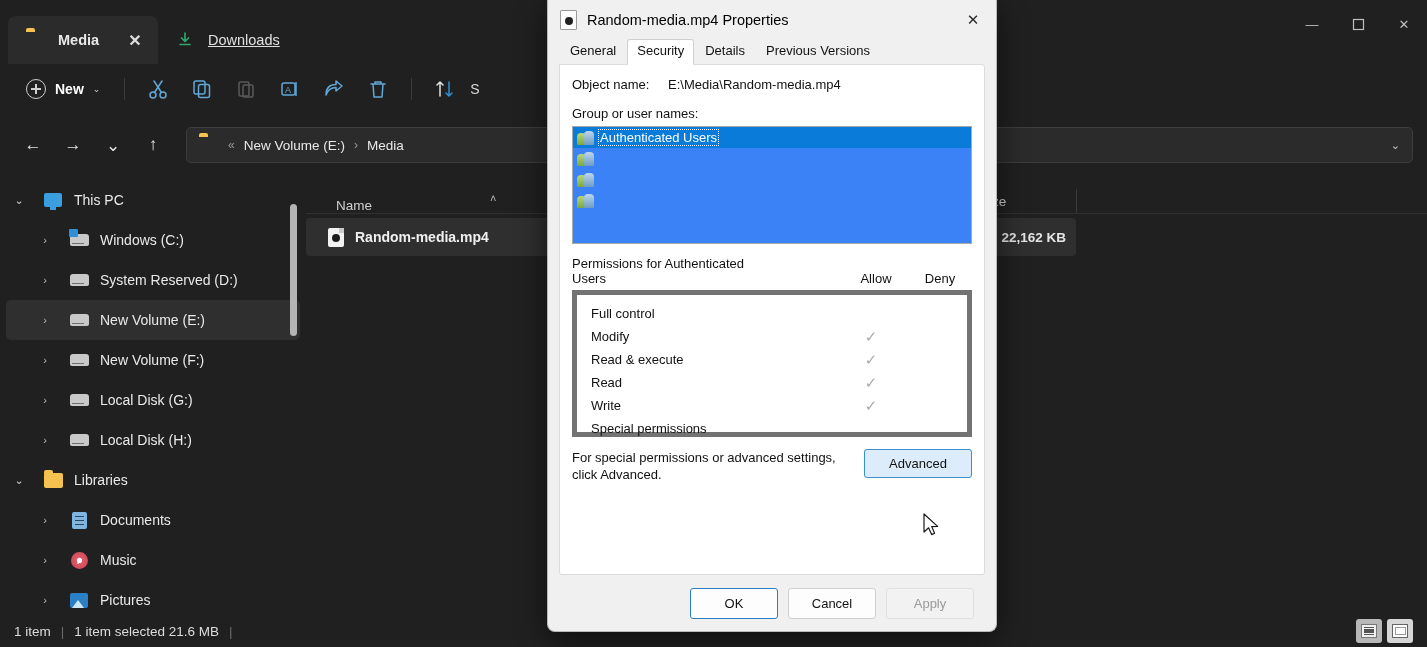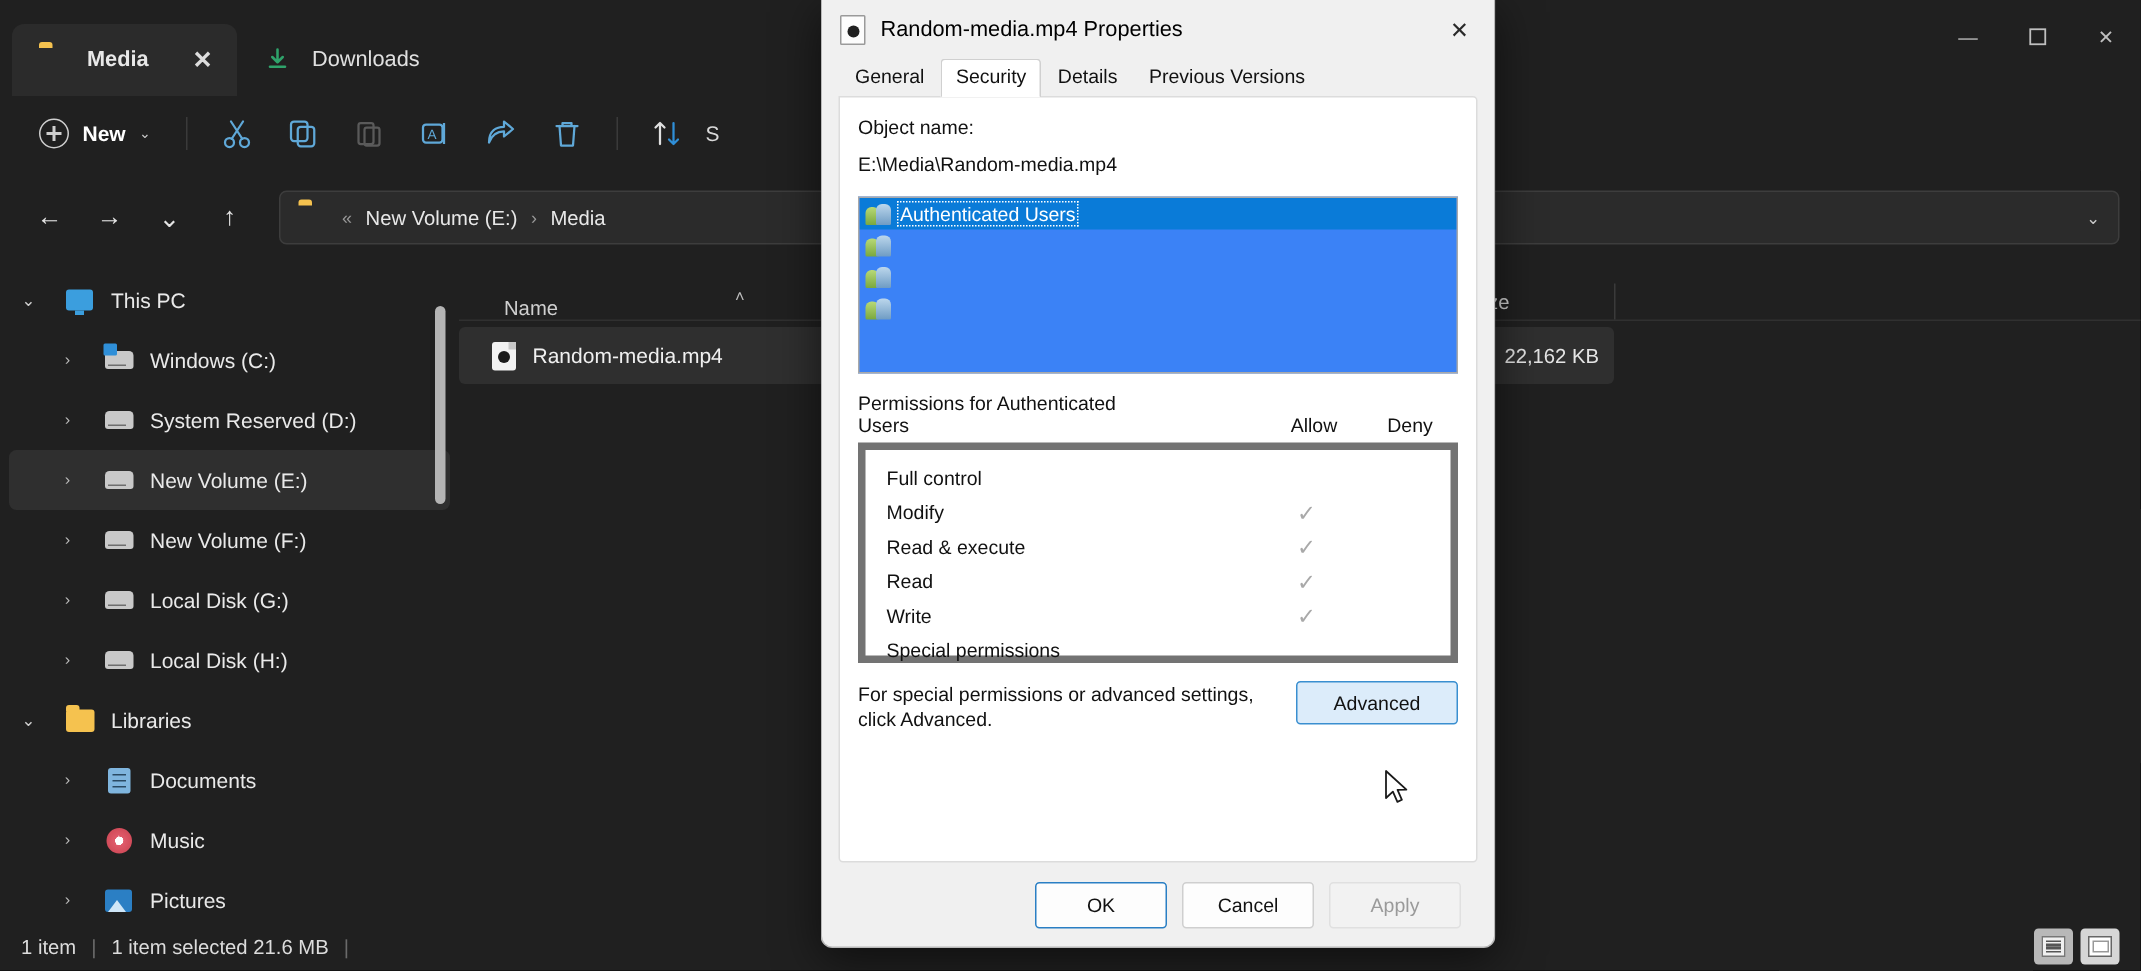--- a/index.html
+++ b/index.html
@@ -25,21 +25,21 @@
     flex: 0 0 auto;
   }
   .tab {
     height: 48px; display: flex; align-items: center;
     gap: 12px; padding: 0 10px 0 18px;
     border-radius: 8px 8px 0 0;
     color: #e8e8e8; font-size: 14.5px;
     min-width: 150px; position: relative;
   }
   .tab.active { background: #2b2b2b; font-weight: bold; }
-  .tab.inactive { color: #e0e0e0; }
+  .tab.inactive { color: #e0e0e0; text-decoration: underline; }
   .tab-icon { width: 20px; height: 18px; position: relative; flex: 0 0 auto; }
   .folder-glyph {
     width: 20px; height: 16px; background: #f5c24f;
     border-radius: 2px 3px 3px 3px; position: relative; margin-top: 2px;
   }
   .folder-glyph::before {
     content: ''; position: absolute; top: -3px; left: 0;
     width: 9px; height: 4px; background: #f5c24f; border-radius: 2px 2px 0 0;
   }
   .tab-label { white-space: nowrap; }
@@ -168,21 +168,21 @@
     height: 38px; display: flex; align-items: flex-end;
     color: #cfcfcf; font-size: 13.5px;
     border-bottom: 1px solid #303030; position: relative;
   }
   .col-name { width: 660px; padding-left: 30px; position: relative; }
   .sortcaret { position: absolute; left: 184px; top: -6px; color: #bdbdbd; font-size: 11px; }
   .col-size { width: 110px; padding-left: 13px; border-left: 1px solid #3a3a3a; height: 24px;
               display:flex; align-items:center; }
   .col-div { width:1px; height: 24px; background:#3a3a3a; }
   .filerow {
-    height: 38px; display: flex; align-items: center; margin-top: 4px;
+    height: 38px; display: flex; align-items: center; margin-top: 4px; font-weight: bold;
   }
   .filecell-name {
     width: 660px; display: flex; align-items: center; gap: 11px;
     padding-left: 22px; color: #f0f0f0; font-size: 14px;
     background: #2f2f2f; height: 38px; border-radius: 4px;
   }
   .ico-media {
     width: 16px; height: 19px; background:#f2f2f2; border-radius:2px; position: relative;
   }
   .ico-media::after {
@@ -259,21 +259,21 @@
   .ptab.active {
     background: #fff; border-color: #d0d0d0; border-bottom-color: #fff;
     margin-bottom: -1px; padding-bottom: 5px;
   }
   .tabpanel {
     margin: 0 11px; flex: 1; background: #fff;
     border: 1px solid #dcdcdc; border-radius: 0 3px 3px 3px;
     padding: 12px 12px 0 12px; min-height: 0;
     display: flex; flex-direction: column;
   }
-  .objrow { display: flex; gap: 10px; font-size: 13px; color: #111; margin-bottom: 14px; flex-direction: column; }
+  .objrow { display: flex; gap: 10px; font-size: 13px; color: #111; margin-bottom: 14px; }
   .objlabel { width: 86px; }
   .sectlabel { font-size: 13px; color: #111; margin-bottom: 5px; }
   .listbox {
     height: 118px; border: 1px solid #a9a9a9; background: #3b82f6;
     overflow: hidden; margin-bottom: 12px;
   }
   .lrow {
     height: 21px; display: flex; align-items: center; gap: 4px;
     padding-left: 4px; font-size: 13px; color: #111;
   }
@@ -565,20 +565,21 @@
     <div class="ptab">Previous Versions</div>
   </div>
 
   <div class="tabpanel">
 
     <div class="objrow">
       <span class="objlabel">Object name:</span>
       <span>E:\Media\Random-media.mp4</span>
     </div>
 
+    <div class="sectlabel">Group or user names:</div>
     <div class="listbox">
       <div class="lrow sel">
         <span class="ico-group"></span>
         <span class="lrow-label">Authenticated Users</span>
       </div>
       <div class="lrow">
         <span class="ico-group"></span>
         <span class="lrow-label"></span>
       </div>
       <div class="lrow">

